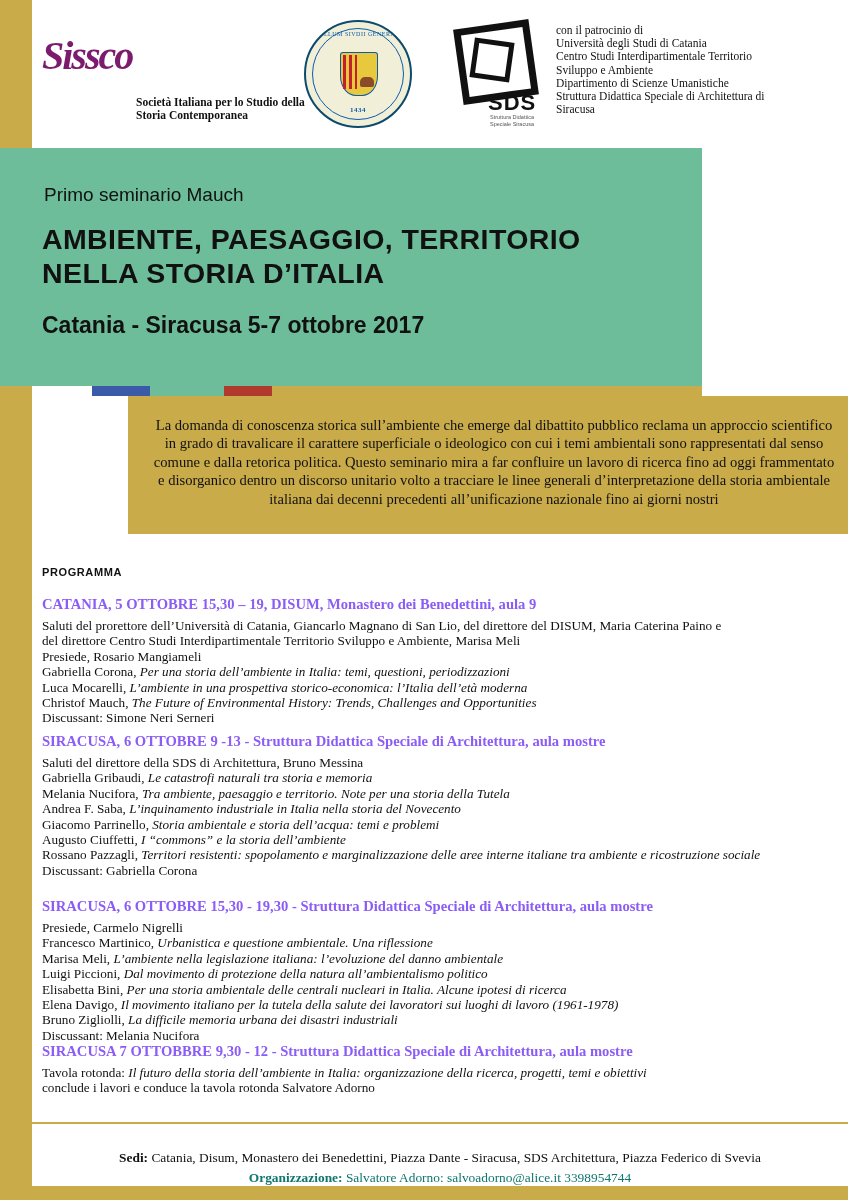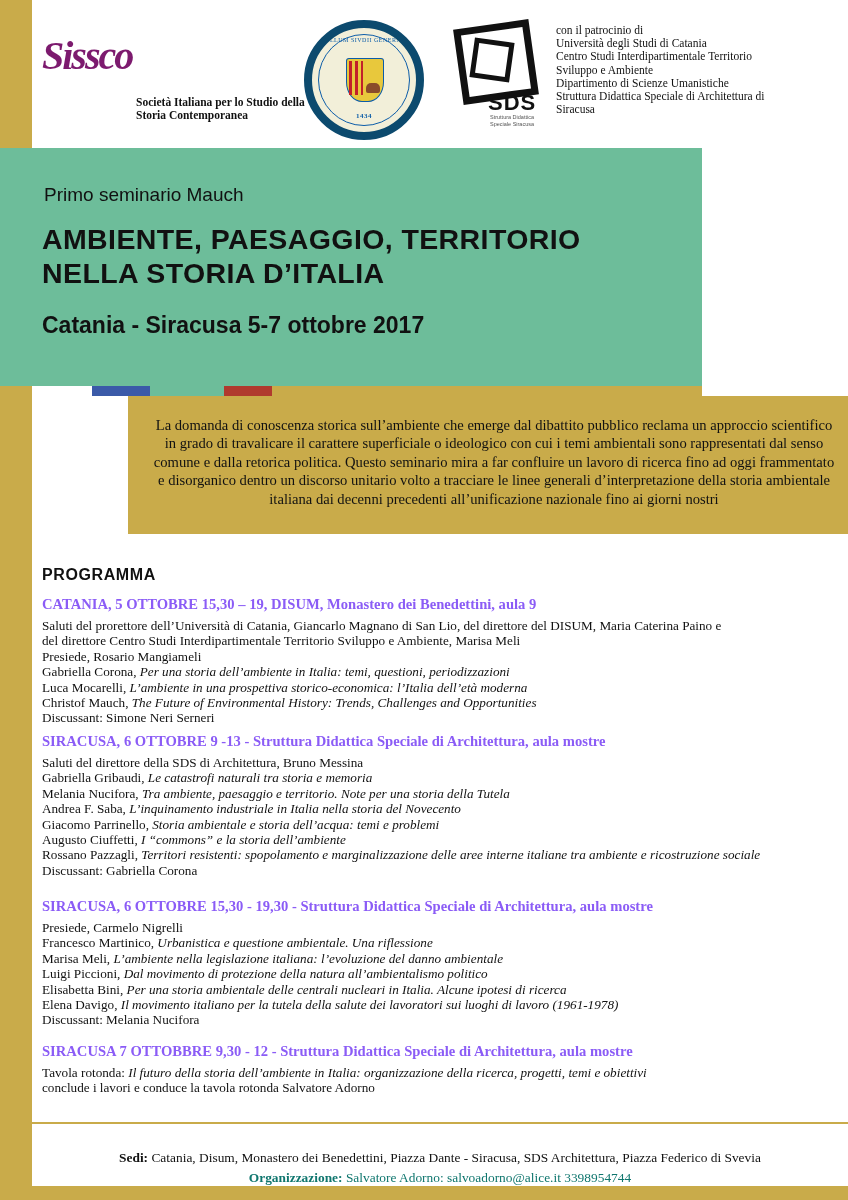--- a/index.html
+++ b/index.html
@@ -60,21 +60,21 @@
     color: #111;
   }
 
   .unict-seal {
     position: absolute;
     left: 272px;
     top: 20px;
     width: 104px;
     height: 104px;
     border-radius: 50%;
-    border: 8px solid #0c4a6e;
+    border: 2px solid #0c4a6e;
     background: #f2efd9;
     overflow: hidden;
   }
   .unict-seal .ring {
     position: absolute;
     left: 6px; top: 6px; right: 6px; bottom: 6px;
     border-radius: 50%;
     border: 1.5px solid #0b5ca8;
   }
   .unict-seal .seal-top-text {
@@ -226,21 +226,21 @@
     text-align: center;
     color: #111;
   }
 
   
   .programma-title {
     position: absolute;
     left: 42px;
     top: 566px;
     font-family: "Liberation Sans", sans-serif;
-    font-size: 16px;
+    font-size: 11px;
     font-weight: bold;
     letter-spacing: .6px;
     color: #111;
   }
 
   .session { position: absolute; left: 42px; width: 780px; }
   .session .sess-head {
     font-family: "Liberation Serif", serif;
     font-size: 14.6px;
     font-weight: bold;
@@ -381,20 +381,21 @@
 </div>
 
 <div class="session" id="session-2">
   <div class="sess-head">SIRACUSA, 6 OTTOBRE  15,30 - 19,30 - Struttura Didattica Speciale di Architettura, aula mostre</div>
   <div class="line">Presiede, Carmelo Nigrelli</div>
   <div class="line">Francesco Martinico, <i>Urbanistica e questione ambientale. Una riflessione</i></div>
   <div class="line">Marisa Meli, <i>L’ambiente nella legislazione italiana: l’evoluzione del danno ambientale</i></div>
   <div class="line">Luigi Piccioni, <i>Dal movimento di protezione della natura all’ambientalismo politico</i></div>
   <div class="line">Elisabetta Bini, <i>Per una storia ambientale delle centrali nucleari in Italia. Alcune ipotesi di ricerca</i></div>
   <div class="line">Elena Davigo, <i>Il movimento italiano per la tutela della salute dei lavoratori sui luoghi di lavoro (1961-1978)</i></div>
+  <div class="line">Bruno Zigliolli, <i>La difficile memoria urbana dei disastri industriali</i></div>
   <div class="line">Discussant: Melania Nucifora</div>
 </div>
 
 <div class="session" id="session-3">
   <div class="sess-head">SIRACUSA 7 OTTOBBRE 9,30 - 12 - Struttura Didattica Speciale di Architettura, aula mostre</div>
   <div class="line">Tavola rotonda: <i>Il futuro della storia dell’ambiente in Italia: organizzazione della ricerca, progetti, temi e obiettivi</i></div>
   <div class="line">conclude i lavori e conduce la tavola rotonda Salvatore Adorno</div>
 </div>
 
 <div class="footer-rule"></div>

